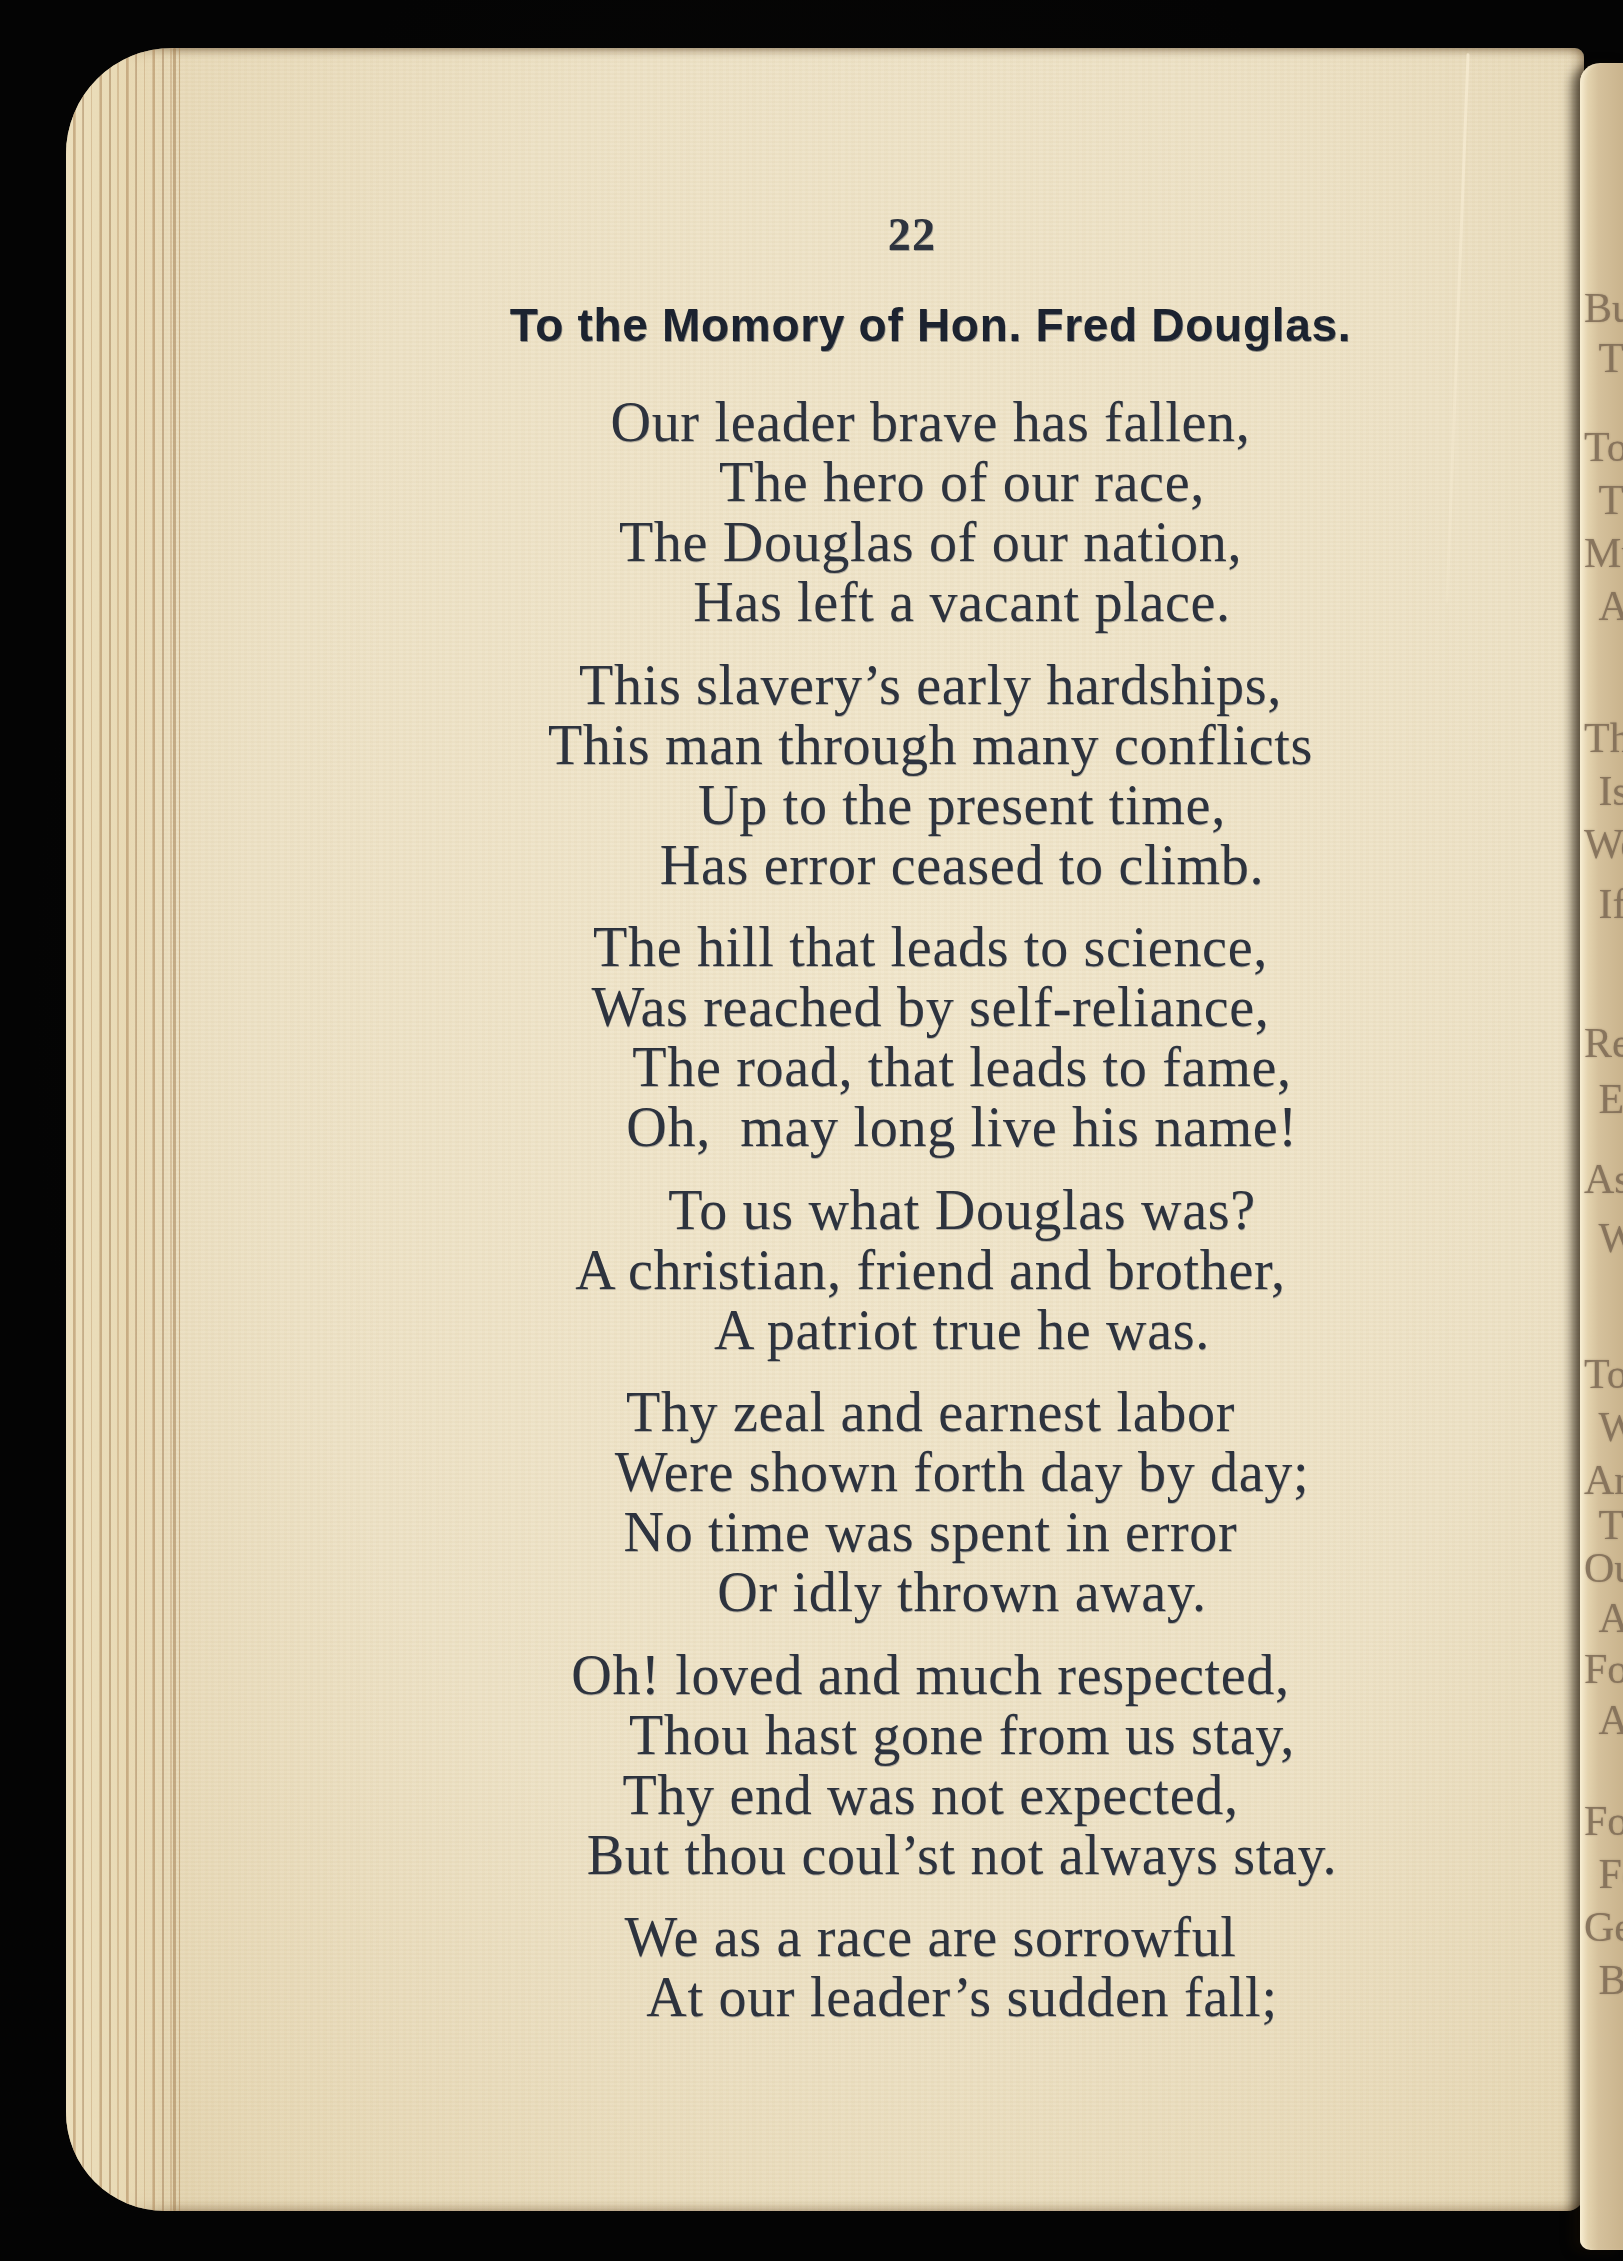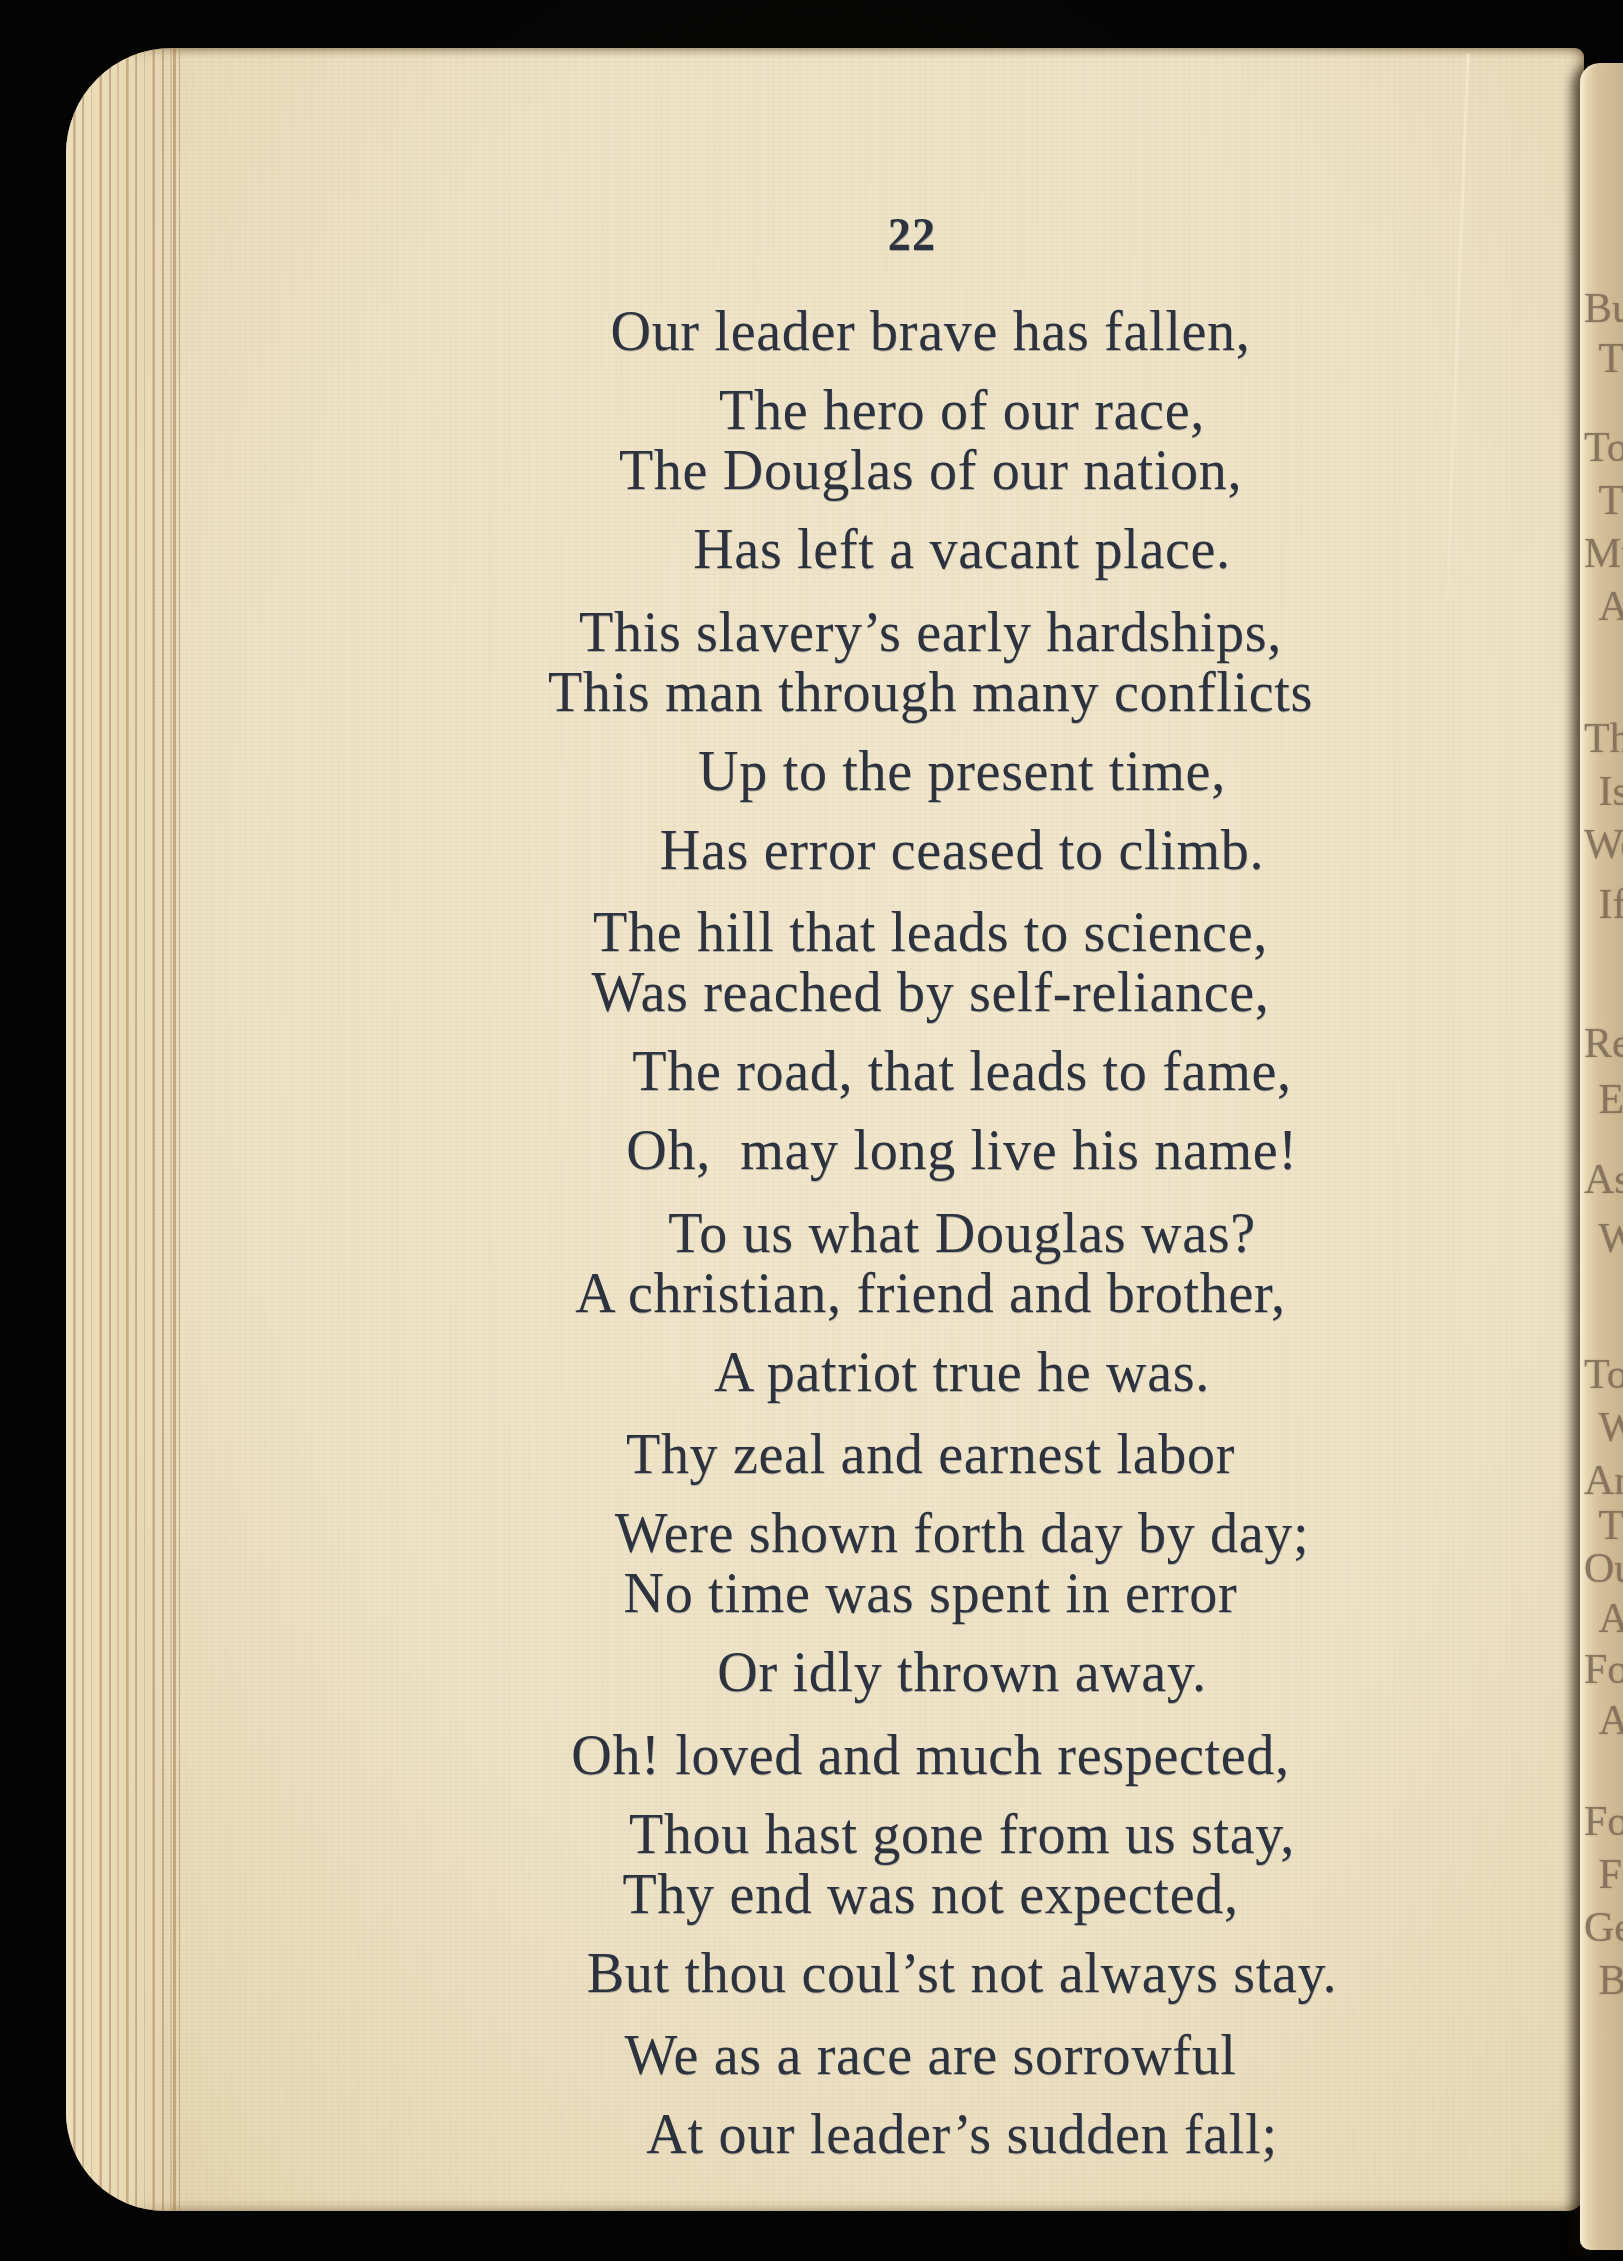--- a/index.html
+++ b/index.html
@@ -79,21 +79,21 @@
     text-align:center;letter-spacing:0.7px;white-space:nowrap;
     text-shadow:0.7px 0.7px 0 rgba(28,35,48,.45);
   }
   .poem{margin-top:40px;font-size:56px;letter-spacing:0.7px;}
   .stanza{margin-bottom:22.5px;}
   .line{
     line-height:60px;white-space:nowrap;
     text-shadow:0.4px 0.5px 0.3px rgba(45,51,62,.30);
     text-align:center;
   }
-  .line.indent{padding-left:63px;margin-top:19px;}
+  .line.indent{padding-left:63px;}
 
   
   .next-page{
     position:absolute;left:1580px;top:63px;width:44px;height:2187px;
     border-radius:20px 0 0 10.6px;
     overflow:hidden;
     background:linear-gradient(90deg, #f1e5c5 0px, #e2d1ac 9.3px, var(--next-page-paper) 18.5px, #c9b38c 44px);
     box-shadow:
       -8px 2px 10.6px rgba(18,11,4,.6),
       inset 6px 0 5.3px -3.3px rgba(252,243,219,.65);
@@ -107,20 +107,21 @@
 </style>
 </head>
 <body>
 
 <div class="scan">
   <div class="page">
     <div class="page-edges"></div>
     <div class="crease"></div>
     <div class="content">
       <div class="pagenum">22</div>
+      <h1 class="title">To the Momory of Hon. Fred Douglas.</h1>
       <div class="poem">
           <div class="stanza">
             <div class="line">Our leader brave has fallen,</div>
             <div class="line indent">The hero of our race,</div>
             <div class="line">The Douglas of our nation,</div>
             <div class="line indent">Has left a vacant place.</div>
           </div>
           <div class="stanza">
             <div class="line">This slavery’s early hardships,</div>
             <div class="line">This man through many conflicts</div>

